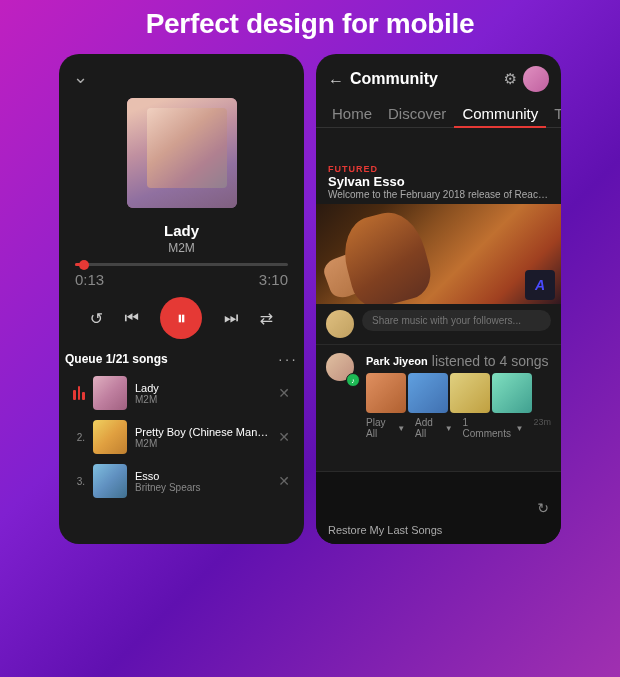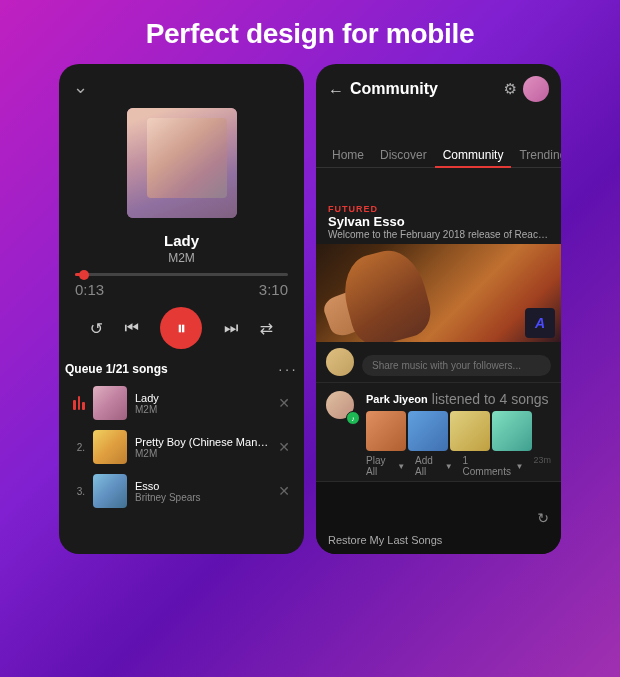--- a/index.html
+++ b/index.html
@@ -11,21 +11,21 @@
       overflow: hidden;
       display: flex;
       flex-direction: column;
       align-items: center;
     }
     .headline {
       color: white;
       font-size: 28px;
       font-weight: 700;
       text-align: center;
-      padding: 18px 20px 14px;
+      padding: 8px 20px 14px;
       letter-spacing: -0.3px;
     }
     .phones-container {
       display: flex;
       gap: 12px;
       padding: 0 18px;
       width: 100%;
       justify-content: center;
     }
     
@@ -264,24 +264,23 @@
       flex-shrink: 0;
     }
     .comm-tabs {
       display: flex;
       border-bottom: 1px solid #333;
       padding: 0 8px;
     }
     .comm-tab {
       padding: 5px 8px;
       color: #888;
-      font-size: 12px;
+      font-size: 15px;
       cursor: pointer;
       position: relative;
-      margin-top: 33px;
     }
     .comm-tab.active {
       color: white;
     }
     .comm-tab.active::after {
       content: '';
       position: absolute;
       bottom: -1px;
       left: 0; right: 0;
       height: 2px;
@@ -349,21 +348,21 @@
       bottom: 10px;
       left: 10px;
       width: 50px;
       height: 40px;
       background: linear-gradient(160deg, #d09060 0%, #b07040 100%);
       border-radius: 30%;
       transform: rotate(-20deg);
     }
     .share-row {
       display: flex;
-      align-items: flex-end;
+      align-items: flex-start;
       padding: 6px 10px;
       gap: 8px;
       border-bottom: 1px solid #2a2a2a;
     }
     .share-avatar {
       width: 28px;
       height: 28px;
       border-radius: 50%;
       background: linear-gradient(135deg, #e0c080, #c0a060);
       flex-shrink: 0;

